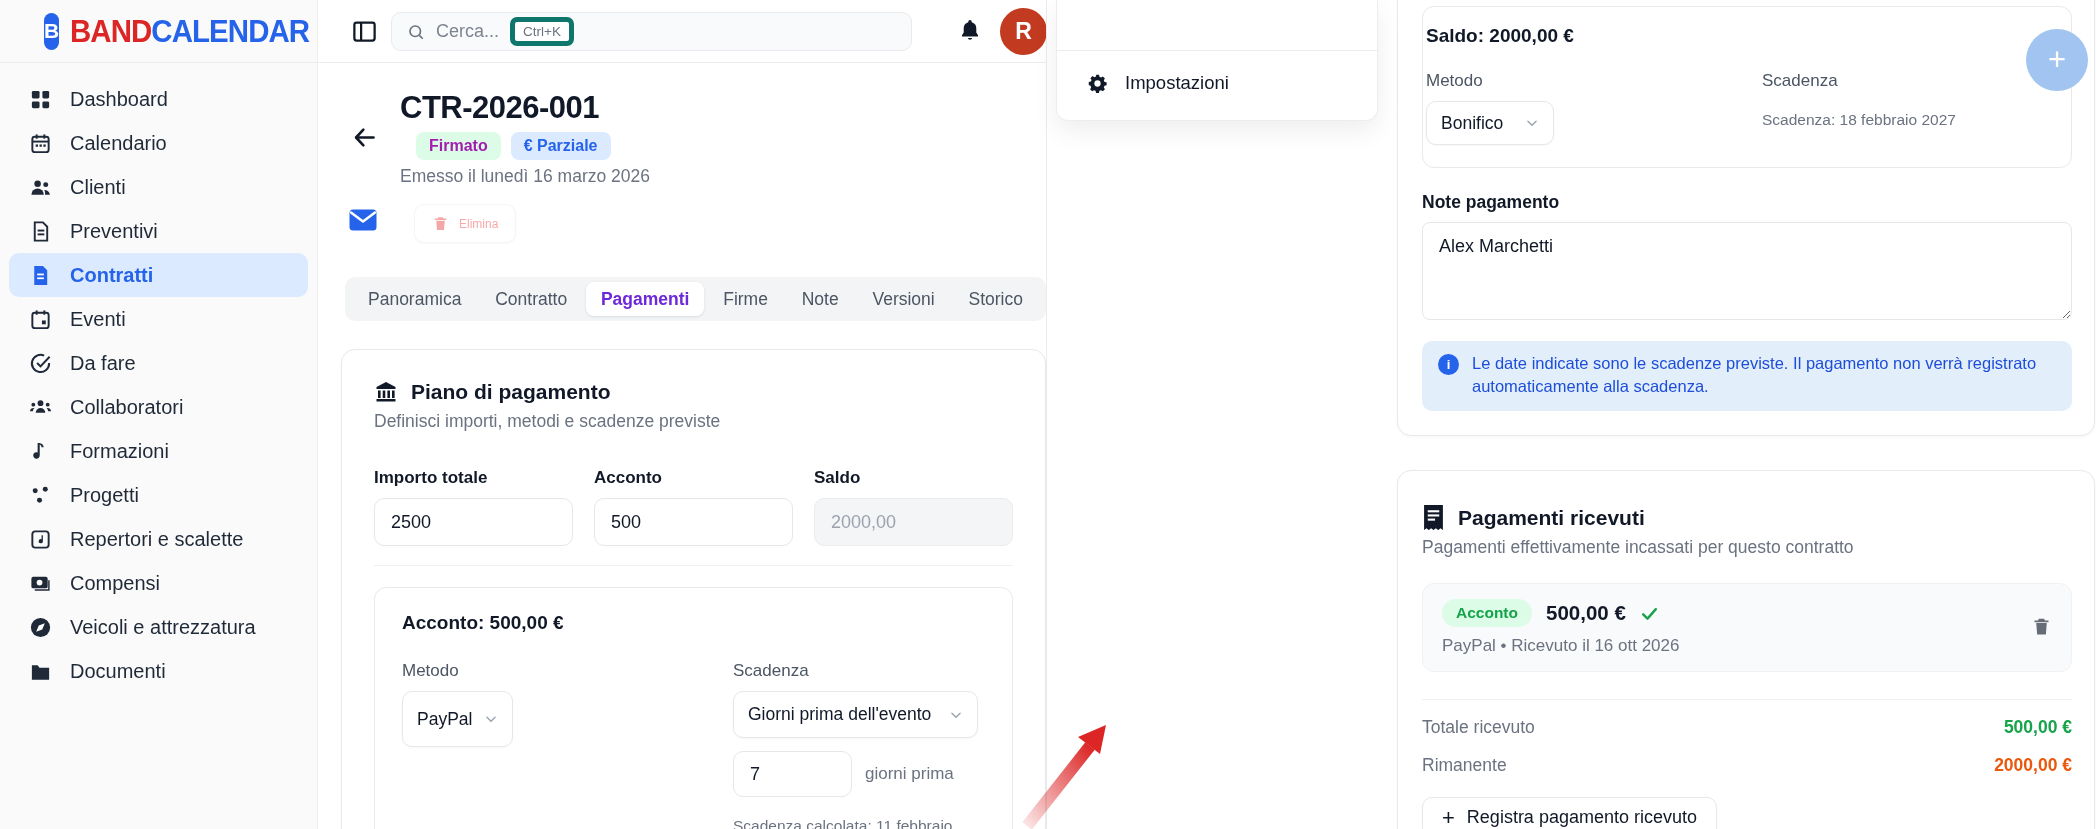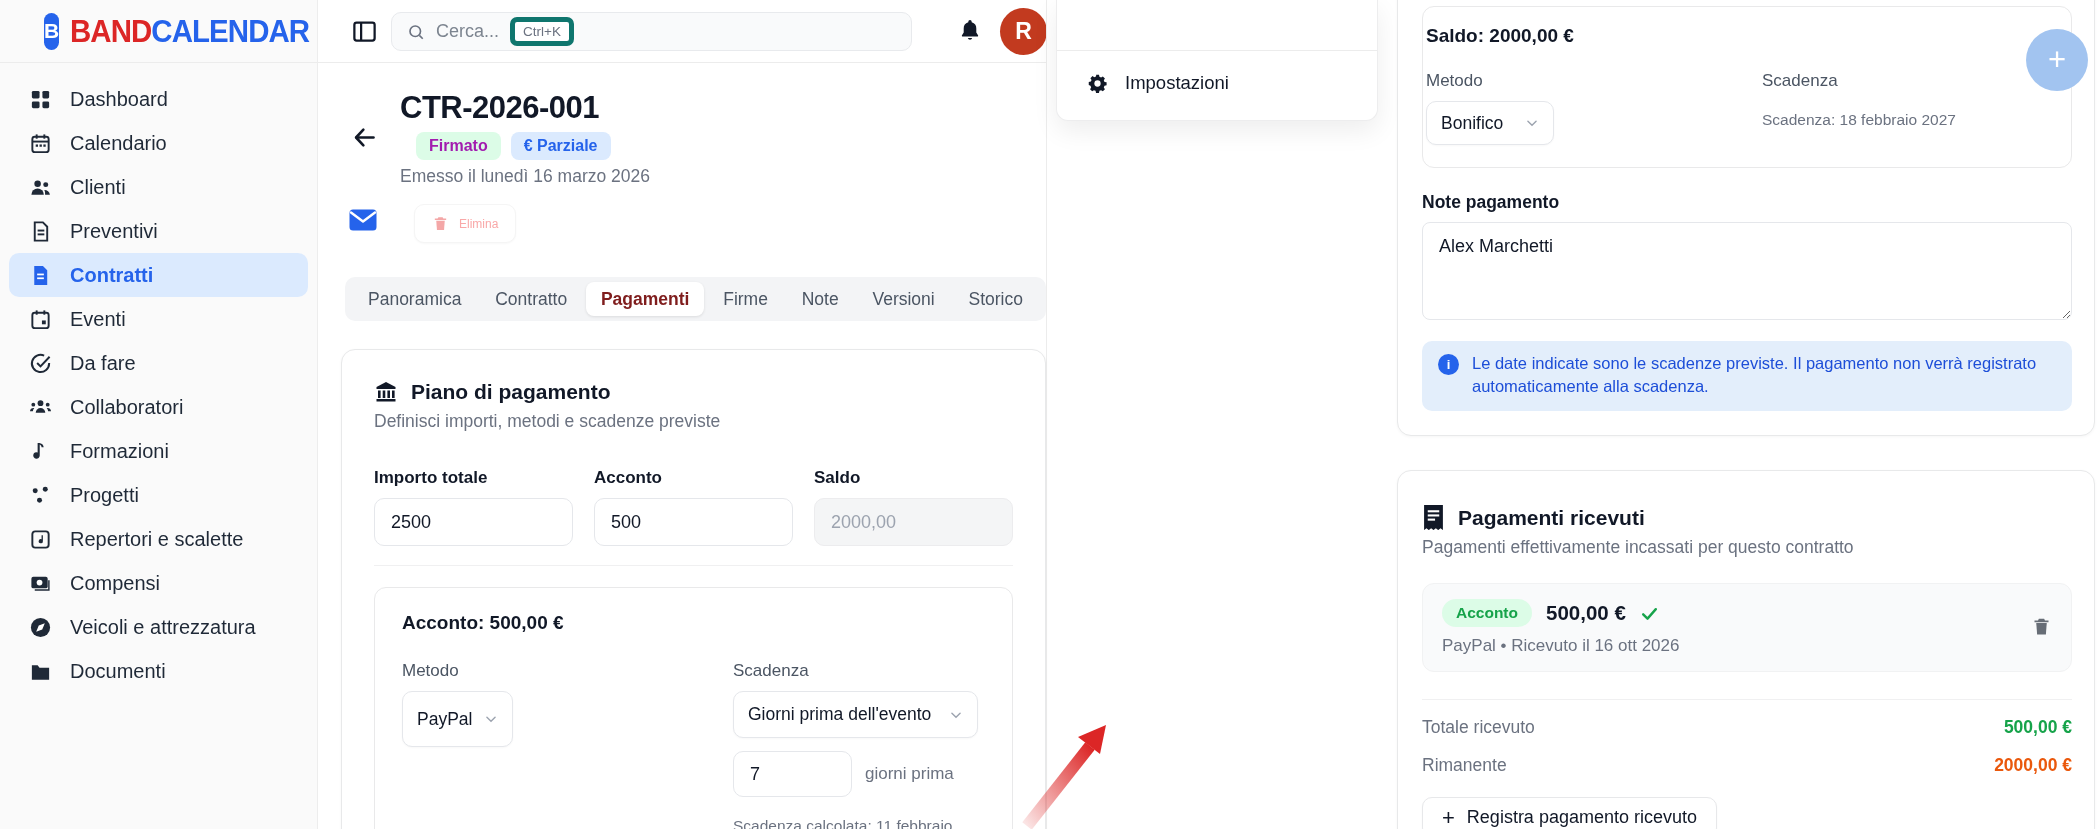--- a/index.html
+++ b/index.html
@@ -84,21 +84,21 @@
   
   .tabs {
     position:absolute; left:345px; top:277px; width:701px; height:44px;
     background:#f3f4f6; border-radius:10px; display:flex; align-items:center;
     justify-content:space-between; padding:0 8px;
   }
   .tab {
     height:34px; display:flex; align-items:center; padding:0 15px;
     font-size:17.5px; color:#4b5563; border-radius:8px; cursor:pointer; white-space:nowrap;
   }
-  .tab.active { background:#fff; color:#7f1d1d; font-weight:700; box-shadow:0 1px 3px rgba(0,0,0,.10); }
+  .tab.active { background:#fff; color:#6d28d9; font-weight:700; box-shadow:0 1px 3px rgba(0,0,0,.10); }
 
   
   .card {
     position:absolute; background:#fff; border:1px solid #e8e9ea; border-radius:14px;
     box-shadow:0 1px 3px rgba(0,0,0,.04);
   }
   .card-title-row { display:flex; align-items:center; gap:13px; }
   .card-title { font-size:21px; font-weight:700; }
   .card-sub { margin-top:7px; font-size:17.5px; color:#6b7280; }
 

